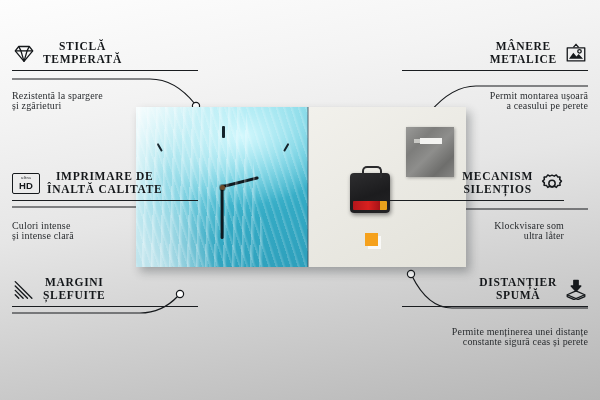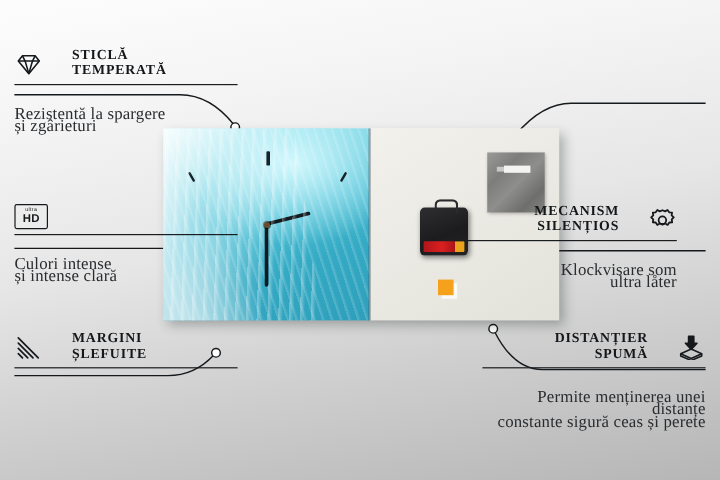--- a/index.html
+++ b/index.html
@@ -70,29 +70,29 @@
   }
   .movement-loop{position:absolute;left:12px;top:-7px;width:16px;height:10px;border:2.5px solid #2b2b2d;border-bottom:none;border-radius:5px 5px 0 0;}
   .battery{position:absolute;left:3px;bottom:3px;width:34px;height:9px;border-radius:1px;
            background:linear-gradient(90deg,#b2161b 0%,#d9201f 45%,#a81317 78%,#e8a21c 78%,#e8a21c 100%);}
   .spacer{position:absolute;left:57px;top:126px;width:13px;height:13px;background:#f5a11c;box-shadow:3px 3px 0 rgba(255,255,255,.75);}
 
   
   .callout{position:absolute;width:186px;}
   .callout.left{text-align:left;}
   .callout.right{text-align:right;}
-  .head{display:flex;align-items:center;gap:24px;}
+  .head{display:flex;align-items:center;gap:7px;text-align:center;}
   .callout.right .head{justify-content:flex-end;}
   .title{
     font-size:11.5px;font-weight:bold;letter-spacing:.7px;color:#15181b;
     line-height:13px;text-transform:uppercase;white-space:pre-line;
   }
   .rule{height:1px;background:#1a1d20;margin:4px 0 4px 0;}
   .desc{
-    font-size:14px;line-height:10.4px;color:#2a2d30;white-space:pre-line;letter-spacing:.15px;margin-top:20px;
+    font-size:10px;line-height:10.4px;color:#2a2d30;white-space:pre-line;letter-spacing:.15px;margin-top:20px;
   }
   .ico{width:24px;height:21px;flex:0 0 24px;display:block;}
   .ico svg{display:block;width:100%;height:100%;}
   .hd-badge{
     width:26px;height:19px;border:1.6px solid #16191c;border-radius:2px;
     display:flex;flex-direction:column;align-items:center;justify-content:center;line-height:1;
     font-family:"Liberation Sans",sans-serif;color:#16191c;flex:0 0 26px;
   }
   .hd-badge .u{font-size:4.4px;letter-spacing:.3px;}
   .hd-badge .h{font-size:9.5px;font-weight:bold;letter-spacing:.2px;margin-top:.5px;}
@@ -165,20 +165,22 @@
     <div class="desc">Rezistentă la spargere
 și zgârieturi</div>
   </div>
 
   <div class="callout left" style="left:12px;top:170px;">
     <div class="head">
       <span class="hd-badge">
         <span class="u">ultra</span>
         <span class="h">HD</span>
       </span>
+      <span class="title">IMPRIMARE DE
+ÎNALTĂ CALITATE</span>
     </div>
     <div class="rule"></div>
     <div class="desc">Culori intense
 și intense clară</div>
   </div>
 
   <div class="callout left" style="left:12px;top:276px;">
     <div class="head">
       <span class="ico">
         <svg viewBox="0 0 26 24">
@@ -189,20 +191,39 @@
               <path d="M3 18 L7 22"></path>
         </g>
           </svg>
       </span>
       <span class="title">MARGINI
 ȘLEFUITE</span>
     </div>
     <div class="rule"></div>
   </div>
 
+  <div class="callout right" style="left:402px;top:40px;">
+    <div class="head">
+      <span class="title">MÂNERE
+METALICE</span>
+      <span class="ico">
+        <svg viewBox="0 0 26 24">
+            <g fill="none" stroke="#16191c" stroke-width="1.5" stroke-linejoin="round">
+          <path d="M10 5 L13 1.5 L16 5"></path>
+              <rect x="3" y="5.5" width="20" height="15"></rect>
+          <path d="M5 18 L10 11 L13.5 15.5 L16 12.5 L21 18 Z" fill="#16191c" stroke="none"></path>
+          <circle cx="17" cy="9.5" r="2"></circle>
+        </g>
+          </svg>
+      </span>
+    </div>
+    <div class="rule"></div>
+    <div class="desc">Permit montarea ușoară
+a ceasului pe perete</div>
+  </div>
 
   <div class="callout right" style="left:378px;top:170px;">
     <div class="head">
       <span class="title">MECANISM
 SILENȚIOS</span>
       <span class="ico">
         <svg viewBox="0 0 26 24">
             <g fill="none" stroke="#16191c" stroke-width="1.7" stroke-linejoin="round">
           <path d="M13 2.5 l2.6 1.1 2.3-1.4 1.6 2.3 2.7 .2 -.4 2.7 2 1.9 -1.9 2 .4 2.7 -2.7 .2 -1.6 2.3 -2.3-1.4 -2.6 1.1 -2.6-1.1 -2.3 1.4 -1.6-2.3 -2.7-.2 .4-2.7 -2-2 2-1.9 -.4-2.7 2.7-.2 1.6-2.3 2.3 1.4z"></path>
           <circle cx="13" cy="12" r="3.6"></circle>

